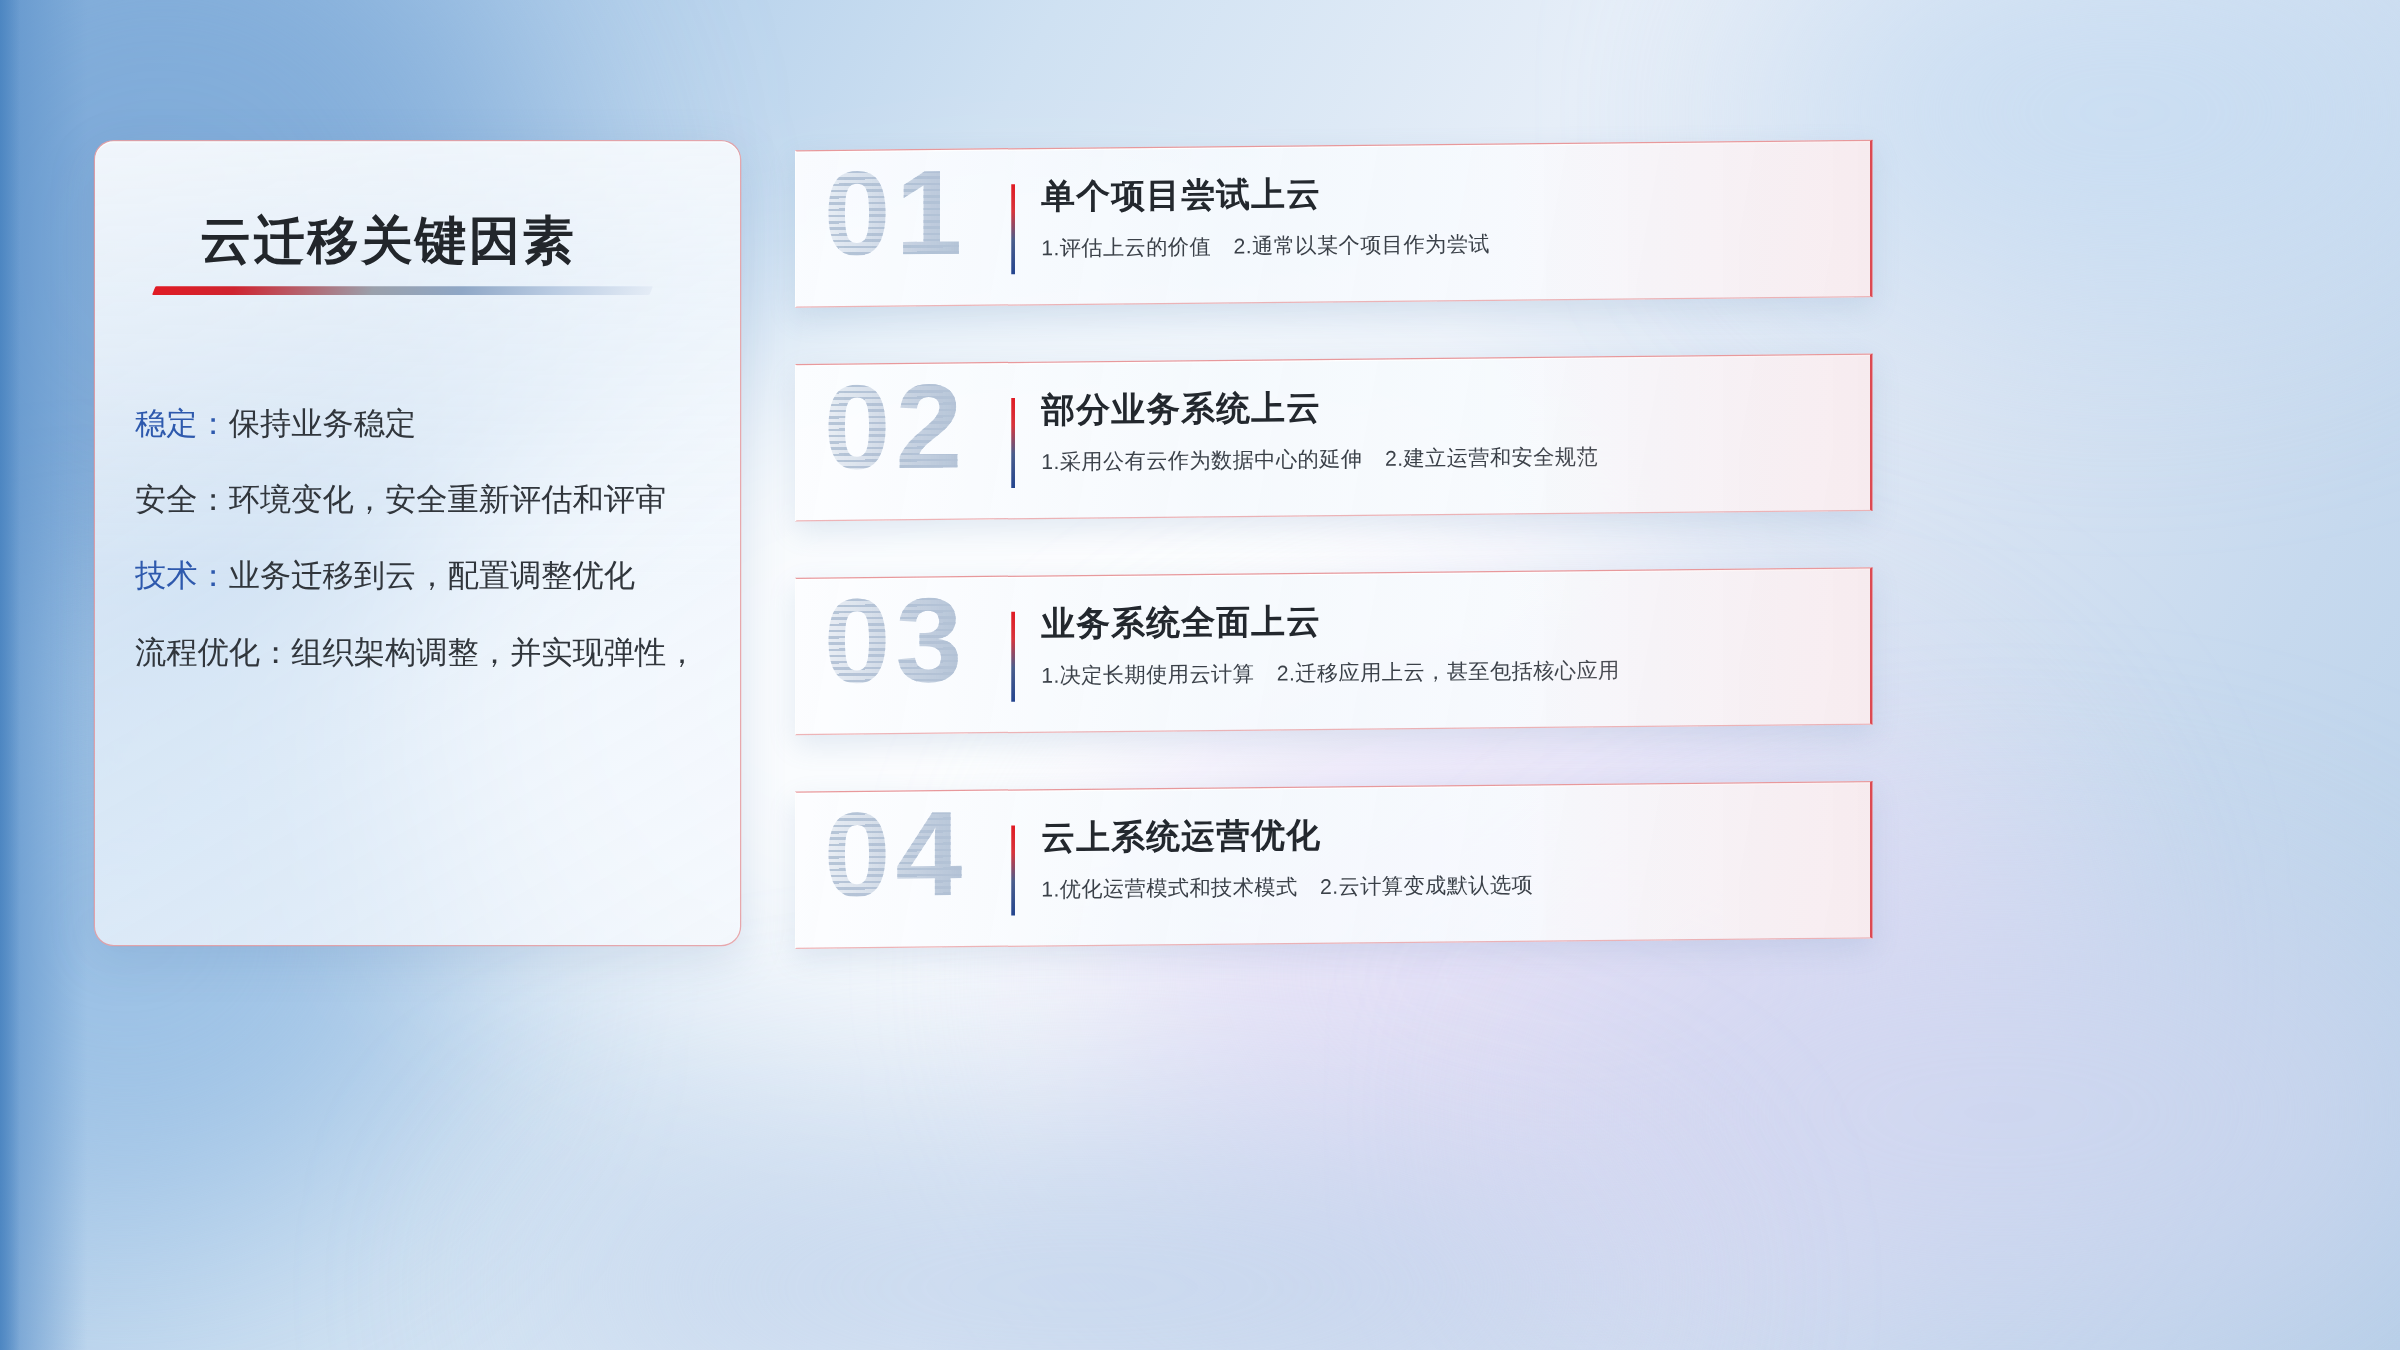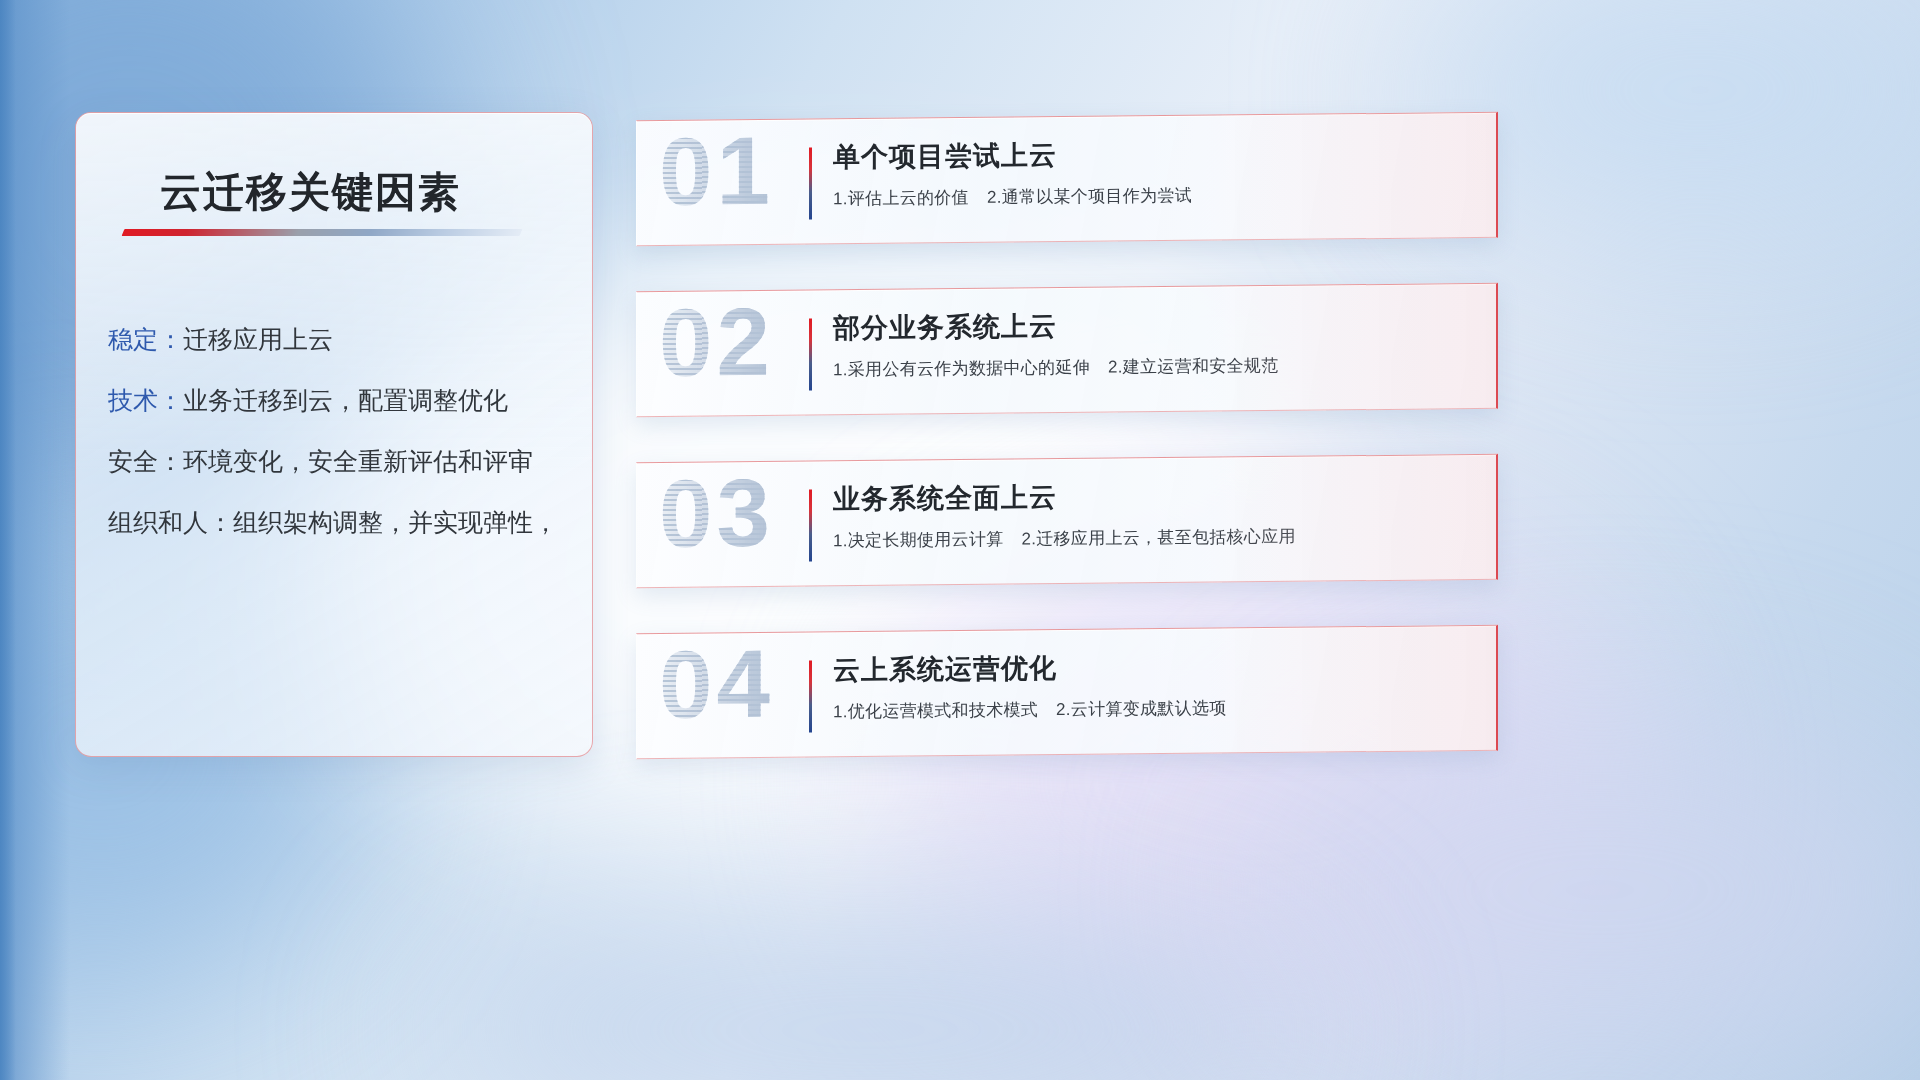--- a/index.html
+++ b/index.html
@@ -146,34 +146,34 @@
 
 <div id="stage">
 
   <div id="left-card">
     <div id="panel-title">云迁移关键因素</div>
     <div id="title-underline"></div>
 
     <div id="factor-list">
 
       <div class="factor-row">
-        <span class="lbl">稳定：</span><span>迁移应用上云</span>
-      </div>
-
+        <span class="lbl">稳定：</span><span>保持业务稳定</span>
+      </div>
+
+
+      <div class="factor-row">
+        <span class="lbl plain">安全：</span><span>环境变化，安全重新评估和评审</span>
+      </div>
 
       <div class="factor-row">
         <span class="lbl">技术：</span><span>业务迁移到云，配置调整优化</span>
       </div>
 
       <div class="factor-row">
-        <span class="lbl plain">安全：</span><span>环境变化，安全重新评估和评审</span>
-      </div>
-
-      <div class="factor-row">
-        <span class="lbl plain">组织和人：</span><span>组织架构调整，并实现弹性，</span>
+        <span class="lbl plain">流程优化：</span><span>组织架构调整，并实现弹性，</span>
       </div>
 
     </div>
   </div>
 
   <div class="step-card" id="card-1">
     <div class="step-num">01</div>
     <div class="step-bar"></div>
     <div class="step-title">单个项目尝试上云</div>
     <div class="step-sub"><span>1.评估上云的价值</span><span class="gap"></span><span>2.通常以某个项目作为尝试</span></div>

